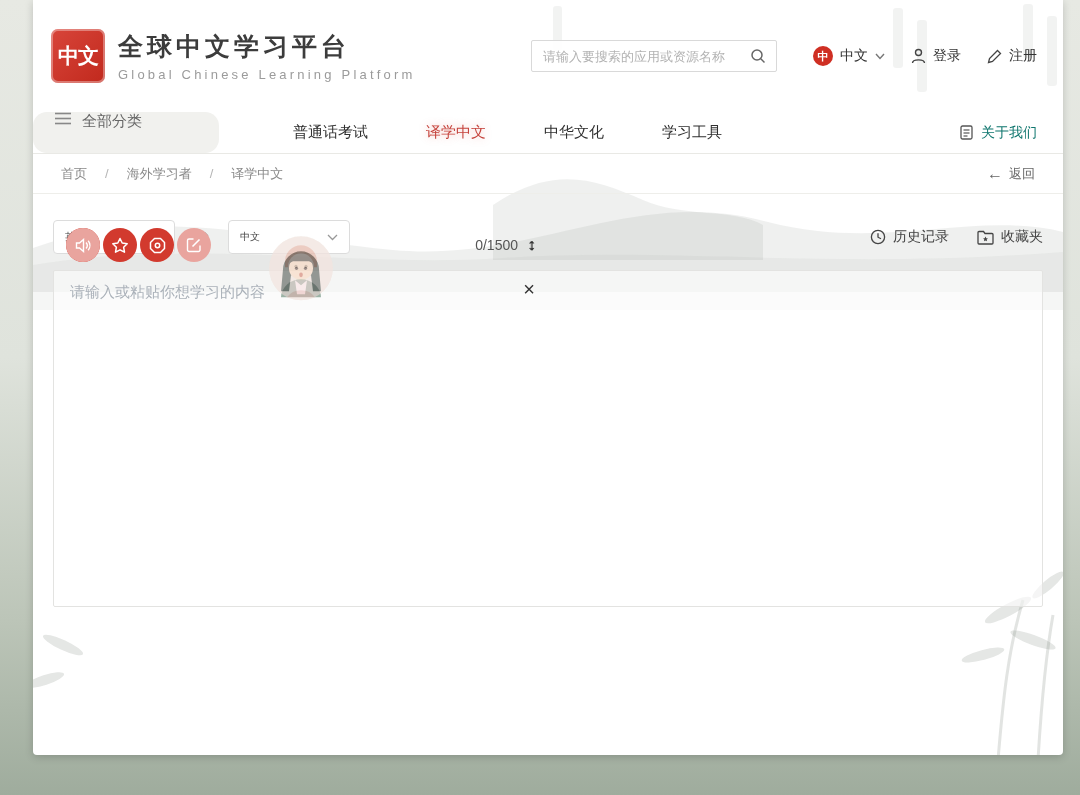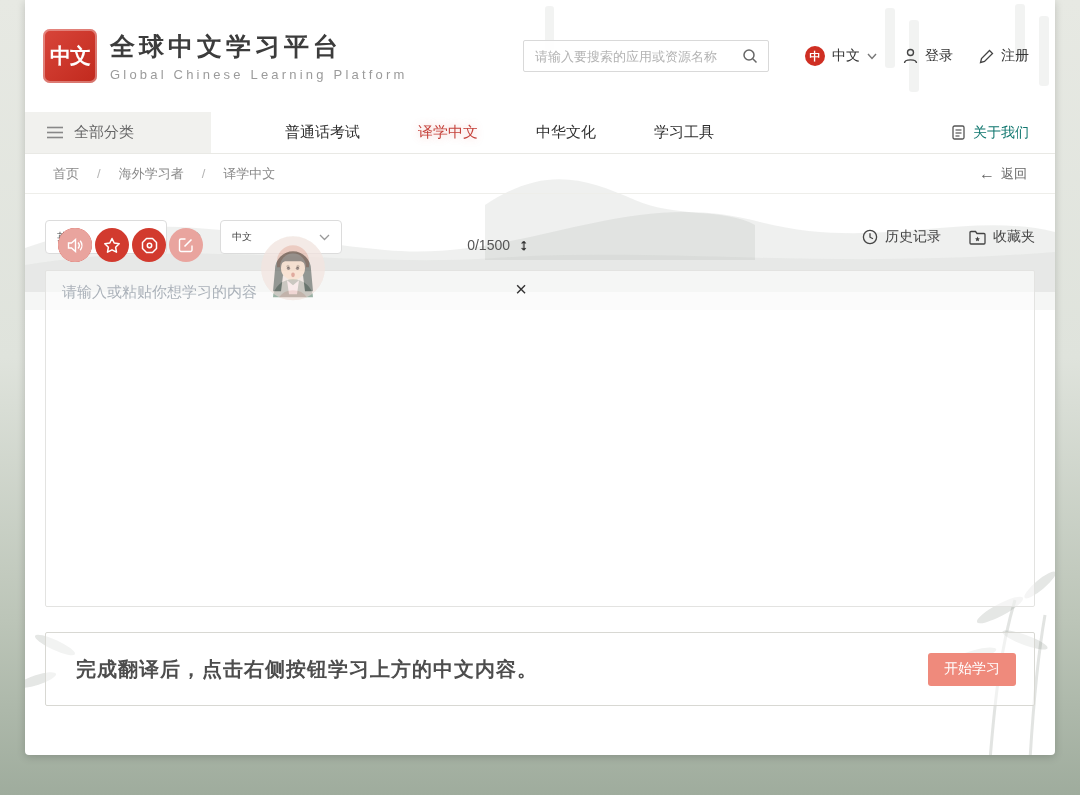--- a/index.html
+++ b/index.html
@@ -3,21 +3,21 @@
 <meta charset="utf-8">
 <style>
   * { margin:0; padding:0; box-sizing:border-box; }
   html,body { width:1080px; height:795px; overflow:hidden; }
   body {
     font-family:"Liberation Sans","DejaVu Sans",sans-serif;
     background:linear-gradient(180deg,#e7e9e3 0%,#dfe3dc 45%,#bcc5b8 78%,#9fac9d 100%);
     position:relative; color:#333;
   }
   .page-card {
-    position:absolute; left:25px; top:0; width:1030px; height:755px;
+    position:absolute; left:33px; top:0; width:1030px; height:755px;
     background:#fff; border-radius:0 0 4px 4px;
     box-shadow:0 2px 8px rgba(0,0,0,.18);
     overflow:hidden;
   }
   .decor { position:absolute; inset:0; z-index:0; pointer-events:none; }
   .layer { position:relative; z-index:1; }
 
   
   .header { display:flex; align-items:center; height:112px; padding:0 26px 0 18px; }
   .seal {
@@ -45,22 +45,22 @@
   .header-actions { display:flex; align-items:center; gap:26px; margin-left:36px; font-size:14px; color:#333; }
   .h-item { display:flex; align-items:center; gap:7px; cursor:pointer; }
   .lang-badge {
     width:20px; height:20px; border-radius:50%; background:#cf2f23; color:#fff;
     font-size:11px; display:flex; align-items:center; justify-content:center; font-weight:bold;
   }
 
   
   .nav { display:flex; align-items:stretch; height:42px; border-bottom:1px solid #e9e9e5; }
   .all-cats {
-    width:186px; background:#f1f1ee; display:flex; align-items:center;
-    padding-left:22px; gap:11px; color:#666; font-size:15px; cursor:pointer;
+    width:186px; background:#f1f1ee; display:flex; 
+    padding-left:22px; gap:11px; color:#666; font-size:15px; cursor:pointer;border-radius:14px;
   }
   .nav-items { display:flex; align-items:center; gap:58px; margin-left:74px; font-size:15px; color:#2f2f2f; }
   .nav-item { cursor:pointer; }
   .nav-item.active { color:#c5433c; text-shadow:0 0 8px rgba(214,80,70,.35); }
   .about { margin-left:auto; margin-right:26px; display:flex; align-items:center; gap:8px; font-size:14px; color:#0f766e; cursor:pointer; }
 
   
   .crumb-row {
     height:40px; display:flex; align-items:center; padding:0 28px;
     font-size:13px; color:#8a8a8a; border-bottom:1px solid #eeeeea; gap:18px;
@@ -335,19 +335,15 @@
             <svg width="16" height="16" viewBox="0 0 16 16">
                 <path d="M14,8.5 L14,13 A1.5,1.5 0 0 1 12.5,14.5 L3,14.5 A1.5,1.5 0 0 1 1.5,13 L1.5,3.5 A1.5,1.5 0 0 1 3,2 L7.5,2" fill="none" stroke="#fff" stroke-width="1.4"></path>
                 <path d="M6.5,9.5 L13.5,2.5" fill="none" stroke="#fff" stroke-width="1.6"></path>
               </svg>
           </button>
           <button class="expand-btn expand-right">↕</button>
         </div>
       </div>
     </div>
 
-    <div class="instruction-bar">
-      <span class="instruction-text">完成翻译后，点击右侧按钮学习上方的中文内容。</span>
-      <button class="start-btn">开始学习</button>
-    </div>
 
   </div>
 </div>
 
 </body></html>

